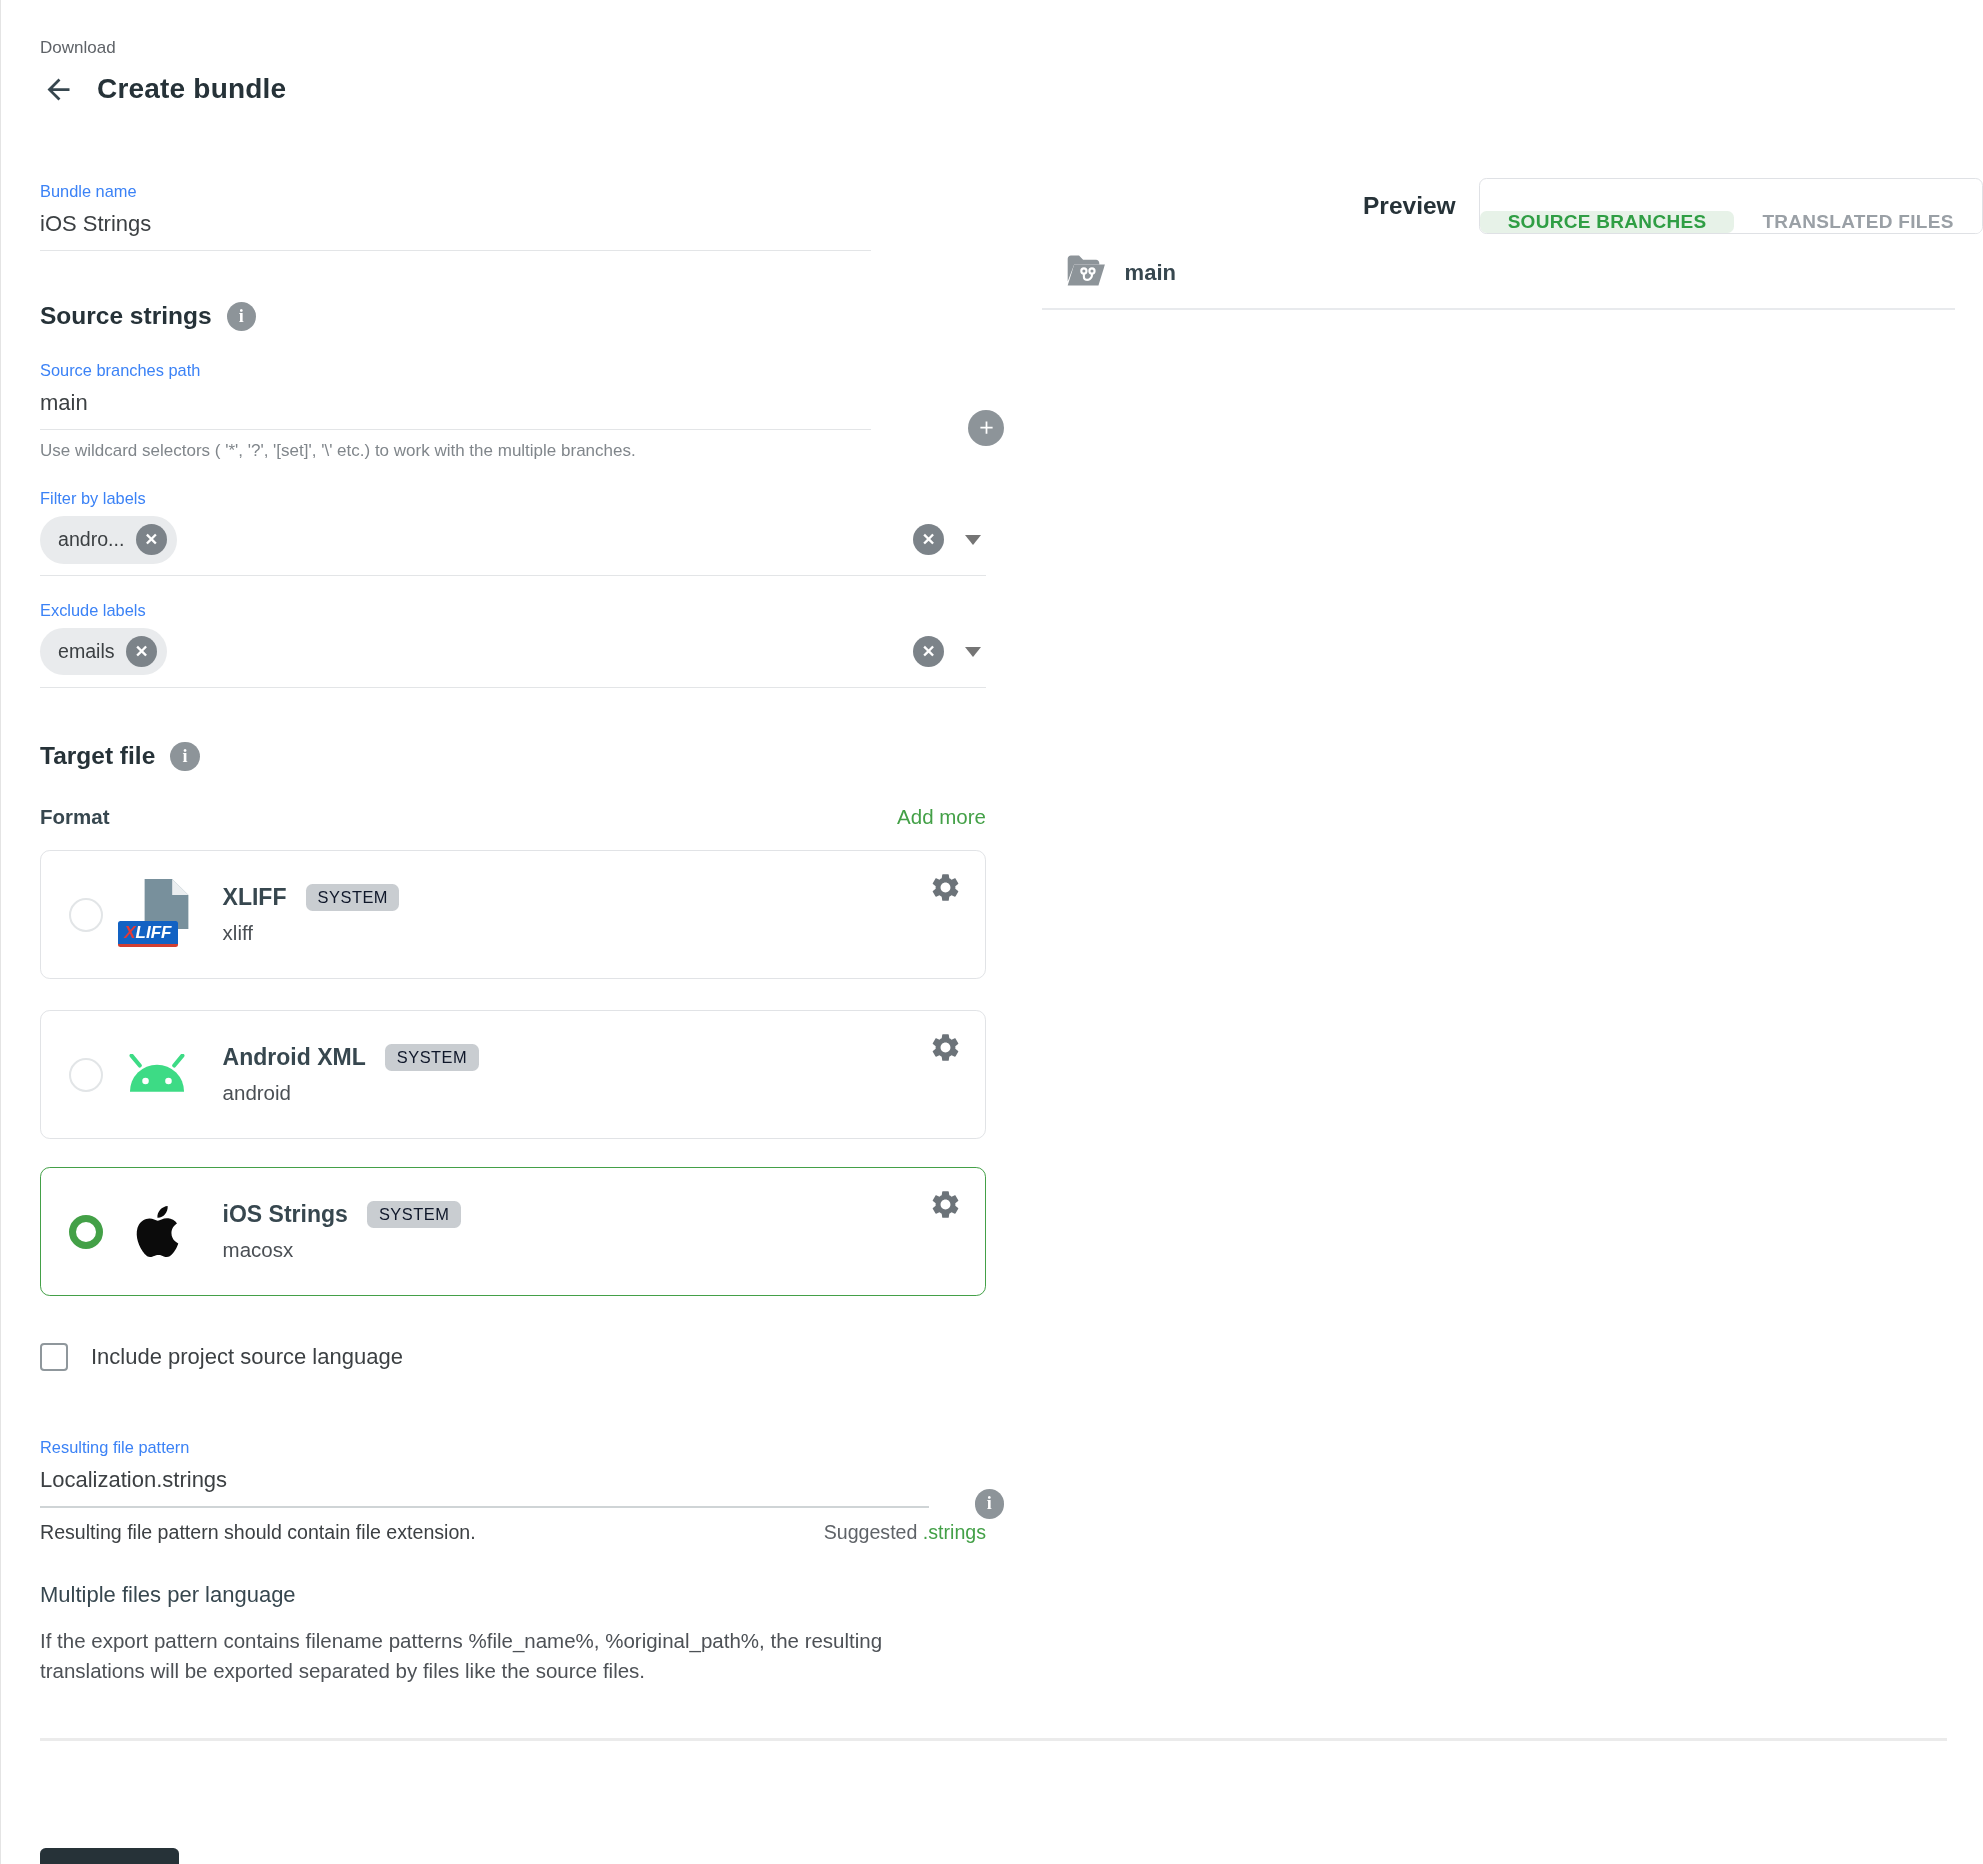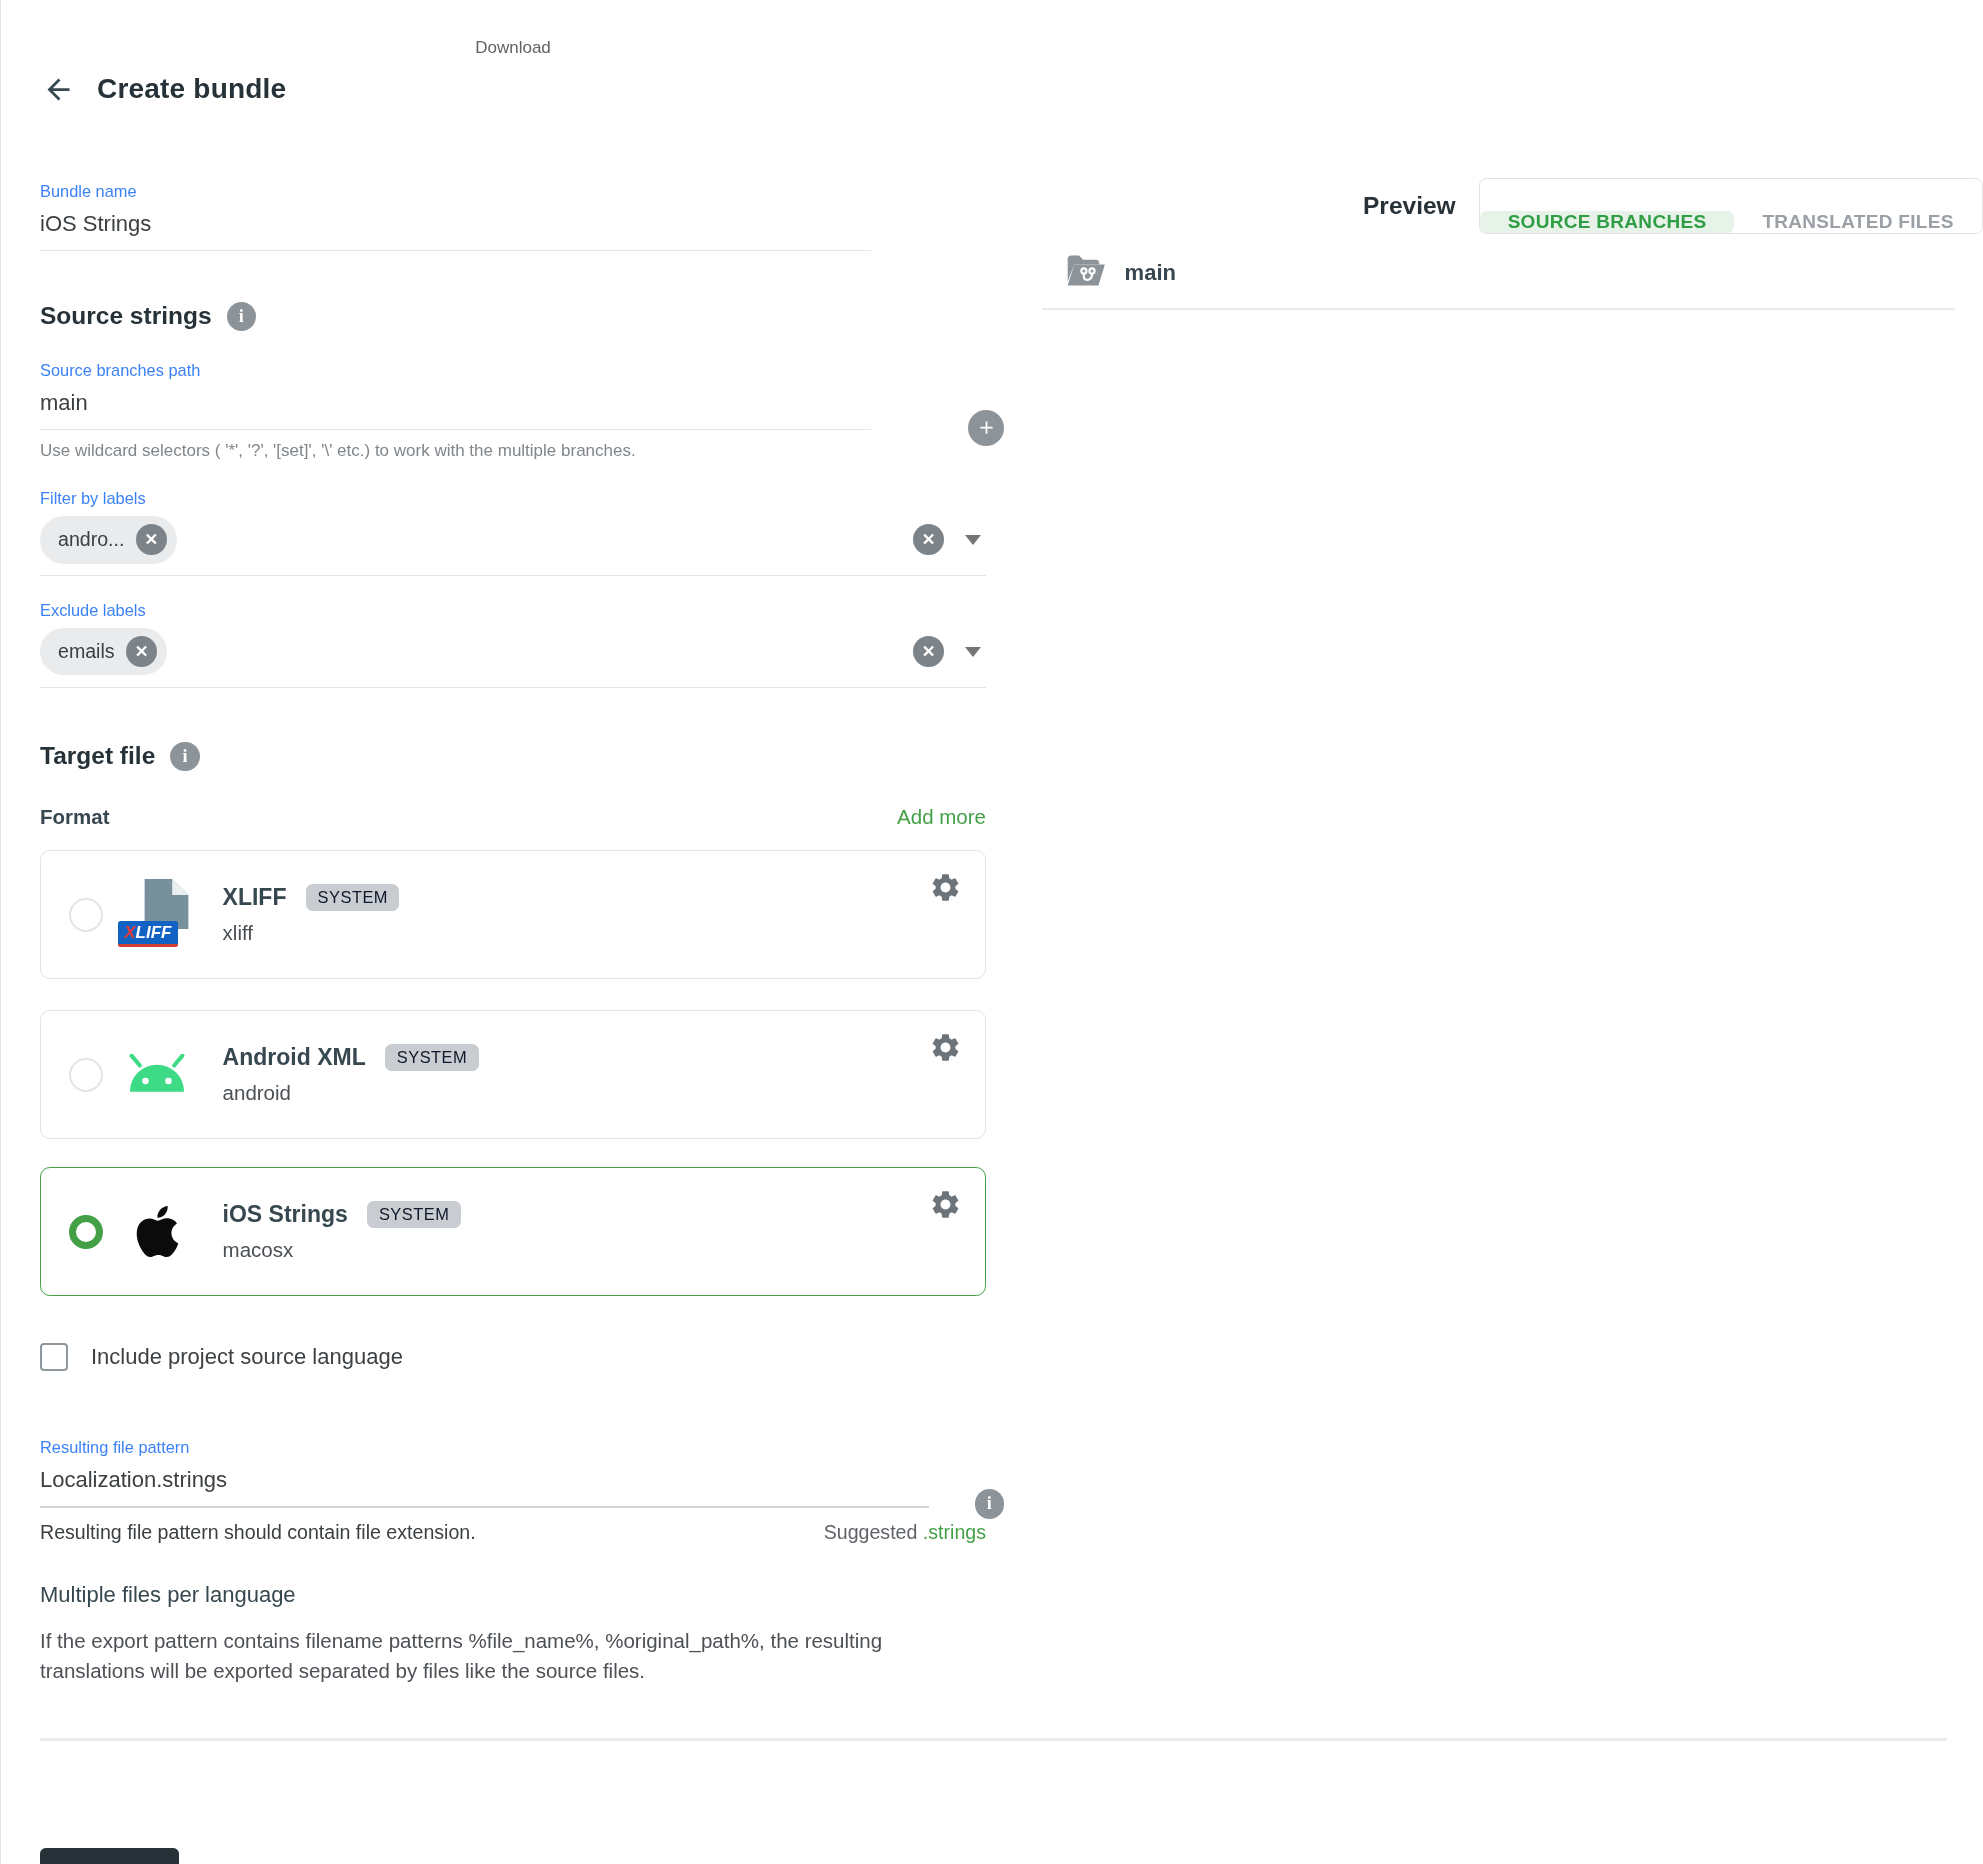--- a/index.html
+++ b/index.html
@@ -2,21 +2,21 @@
 <html style="font-size:13px"><head>
 <meta charset="utf-8">
 <style>
   * { margin:0; padding:0; box-sizing:border-box; }
   html,body { width:1984px; height:1864px; background:#ffffff; font-family:"Liberation Sans", sans-serif; overflow:hidden; }
   body { position:relative; border-left:0.8px solid #e4e4e4; }
 
   
   .left-col { position:absolute; left:39px; top:38px; width:946px; }
 
-  .breadcrumb { font-size:17px; color:#5f6368;text-align:center; }
+  .breadcrumb { font-size:17px; color:#5f6368; }
 
   .title-row { display:flex; align-items:center; gap:21px; margin-top:13px; }
   .back-arrow { width:36px; height:36px; display:flex; align-items:center; justify-content:center; cursor:pointer; }
   .back-arrow svg { width:33px; height:33px; fill:#37474f; }
   .page-title { font-size:28px; font-weight:700; color:#263238; letter-spacing:0.2px; }
 
   .field-label { font-size:16.4px; color:#3b82f6; }
   .field-value { font-size:22px; color:#3c4043; margin-top:9.8px; }
   .underline { border-bottom:1.6px solid #e3e5e7; padding-bottom:13px; }
 

